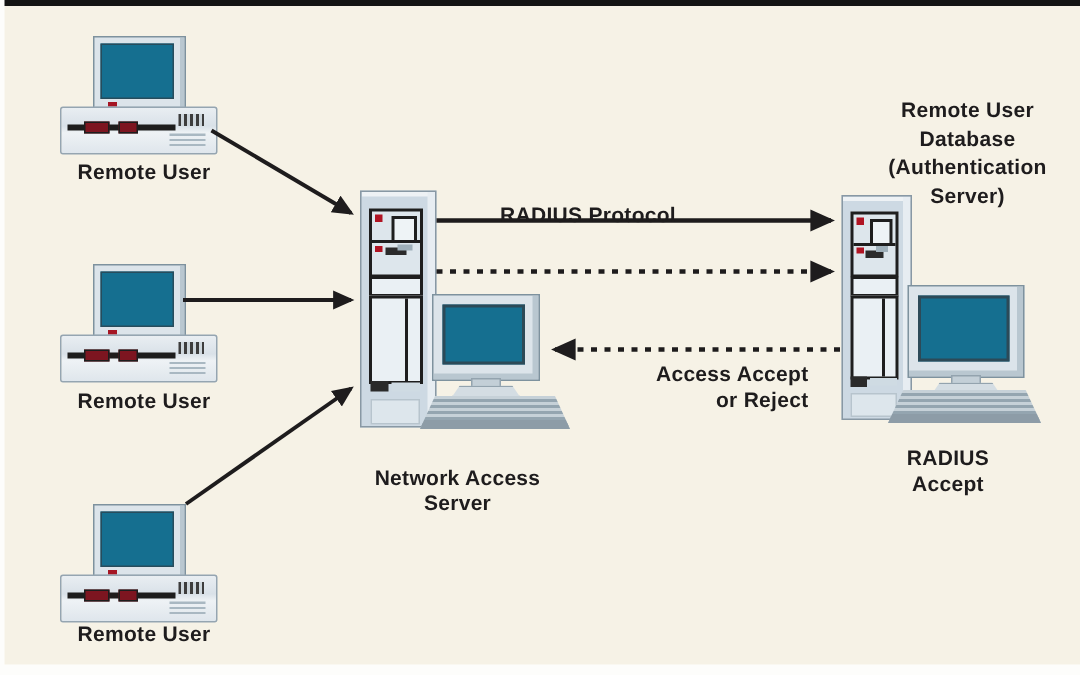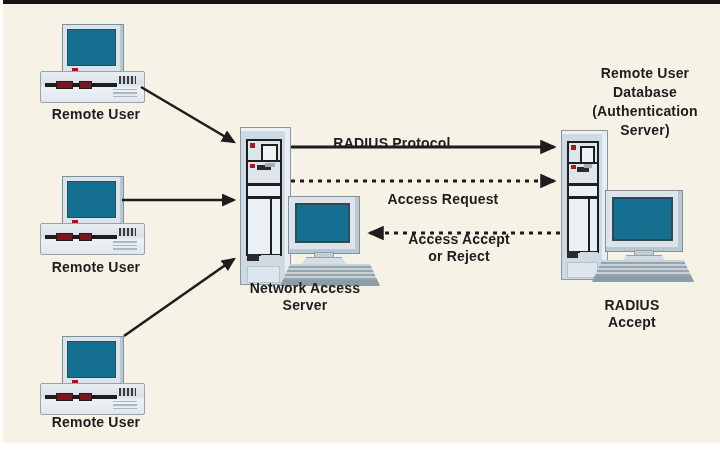--- a/index.html
+++ b/index.html
@@ -146,21 +146,21 @@
   <div class="ws" style="left:280px;top:196px;width:100px;height:94px;">
     <div class="mon" style="left:8px;top:0;width:70px;height:56px;">
       <div class="scr"></div>
     </div>
     <div class="neck" style="left:34px;top:56px;"></div>
     <div class="base" style="left:21px;top:61px;"></div>
     <div class="kb" style="left:0;top:68px;width:100px;height:22px;">
       <div class="edge"></div>
     </div>
   </div>
-  <div class="lbl" style="left:225px;top:280px;width:160px;">Network Access
+  <div class="lbl" style="left:225px;top:310px;width:160px;">Network Access
 Server</div>
 
   <div class="lbl annot" style="left:565px;top:64px;width:160px;">Remote User
 Database
 (Authentication
 Server)</div>
   <div class="tower" style="left:561px;top:130px;width:45px;height:148px;">
     <div class="bay">
       <div class="rd1"></div>
         <div class="boxtr"></div>
@@ -184,18 +184,17 @@
     <div class="neck" style="left:42px;top:60px;"></div>
     <div class="base" style="left:29px;top:65px;"></div>
     <div class="kb" style="left:0;top:70px;width:102px;height:22px;">
       <div class="edge"></div>
     </div>
   </div>
   <div class="lbl" style="left:552px;top:297px;width:160px;">RADIUS
 Accept</div>
 
   <div class="lbl" style="left:312px;top:135px;width:160px;">RADIUS Protocol</div>
-  <div class="lbl" style="left:363px;top:191px;width:160px;">Access Request</div>
-  <div class="lbl" style="left:379px;top:231px;width:160px;">Access Accept
+  <div class="lbl" style="left:379px;top:241px;width:160px;text-align:right;">Access Accept
 or Reject</div>
 
   <div class="bottombar"></div>
 </div>
 
 </body></html>

